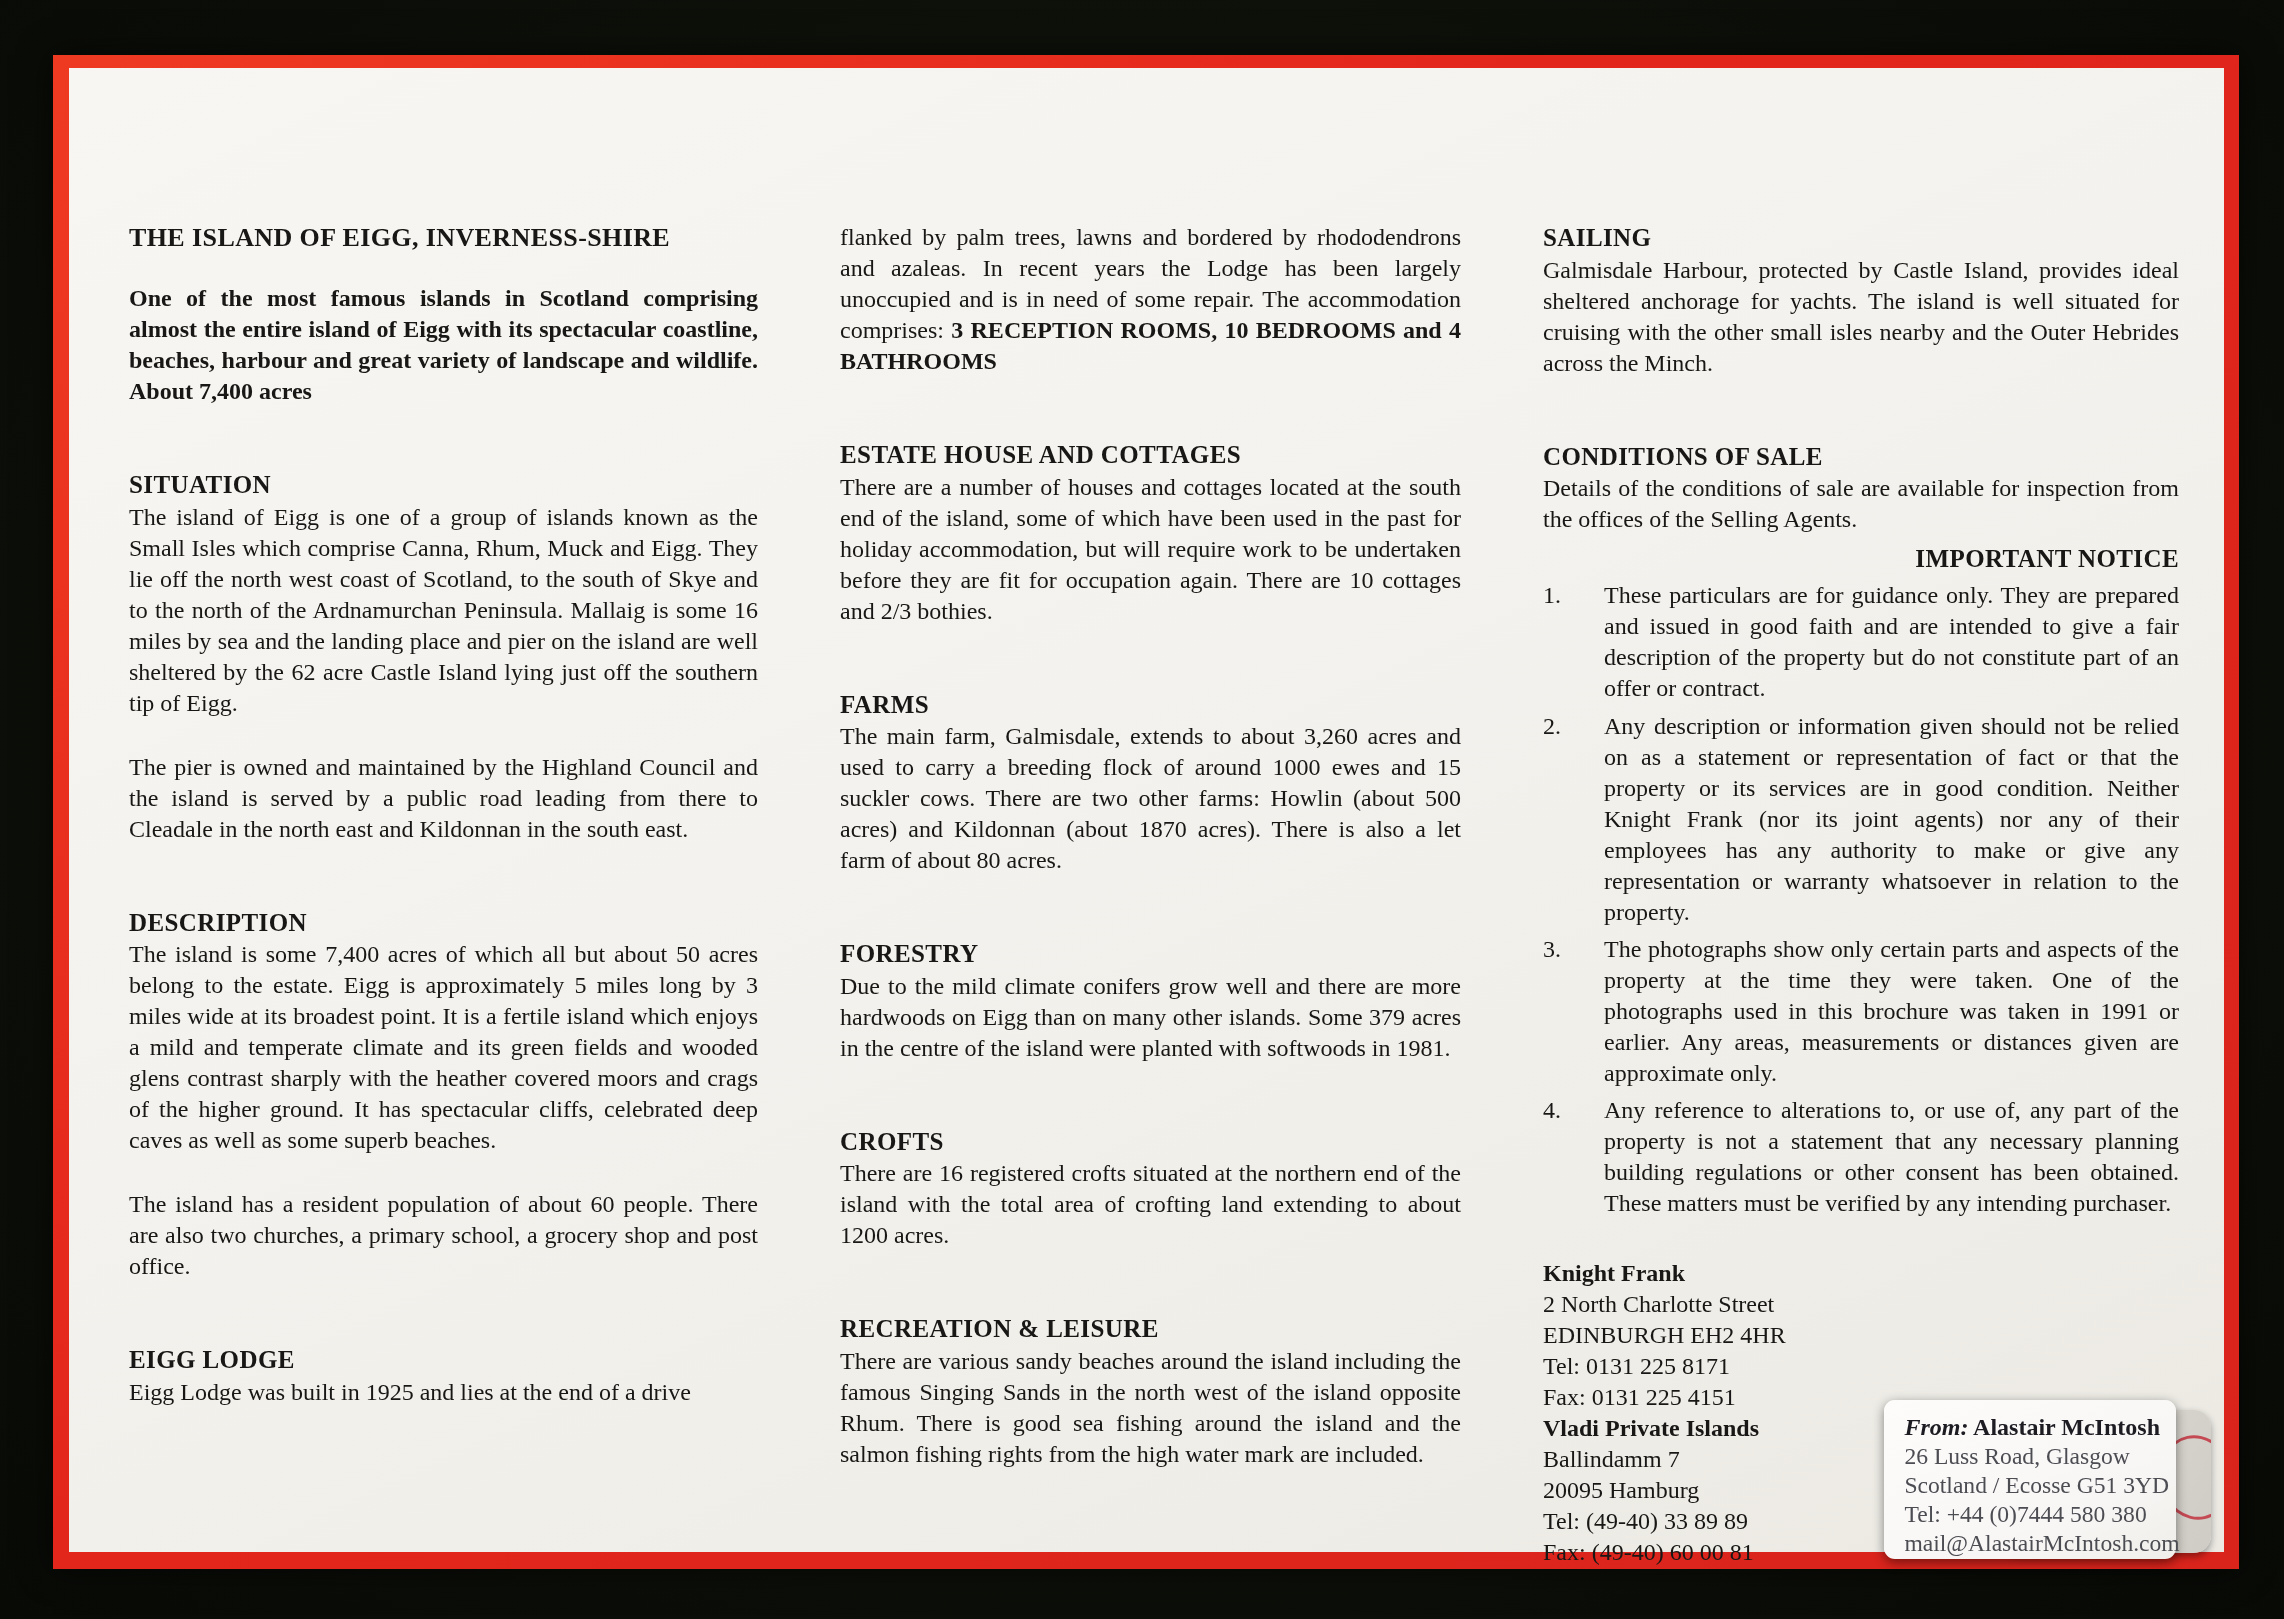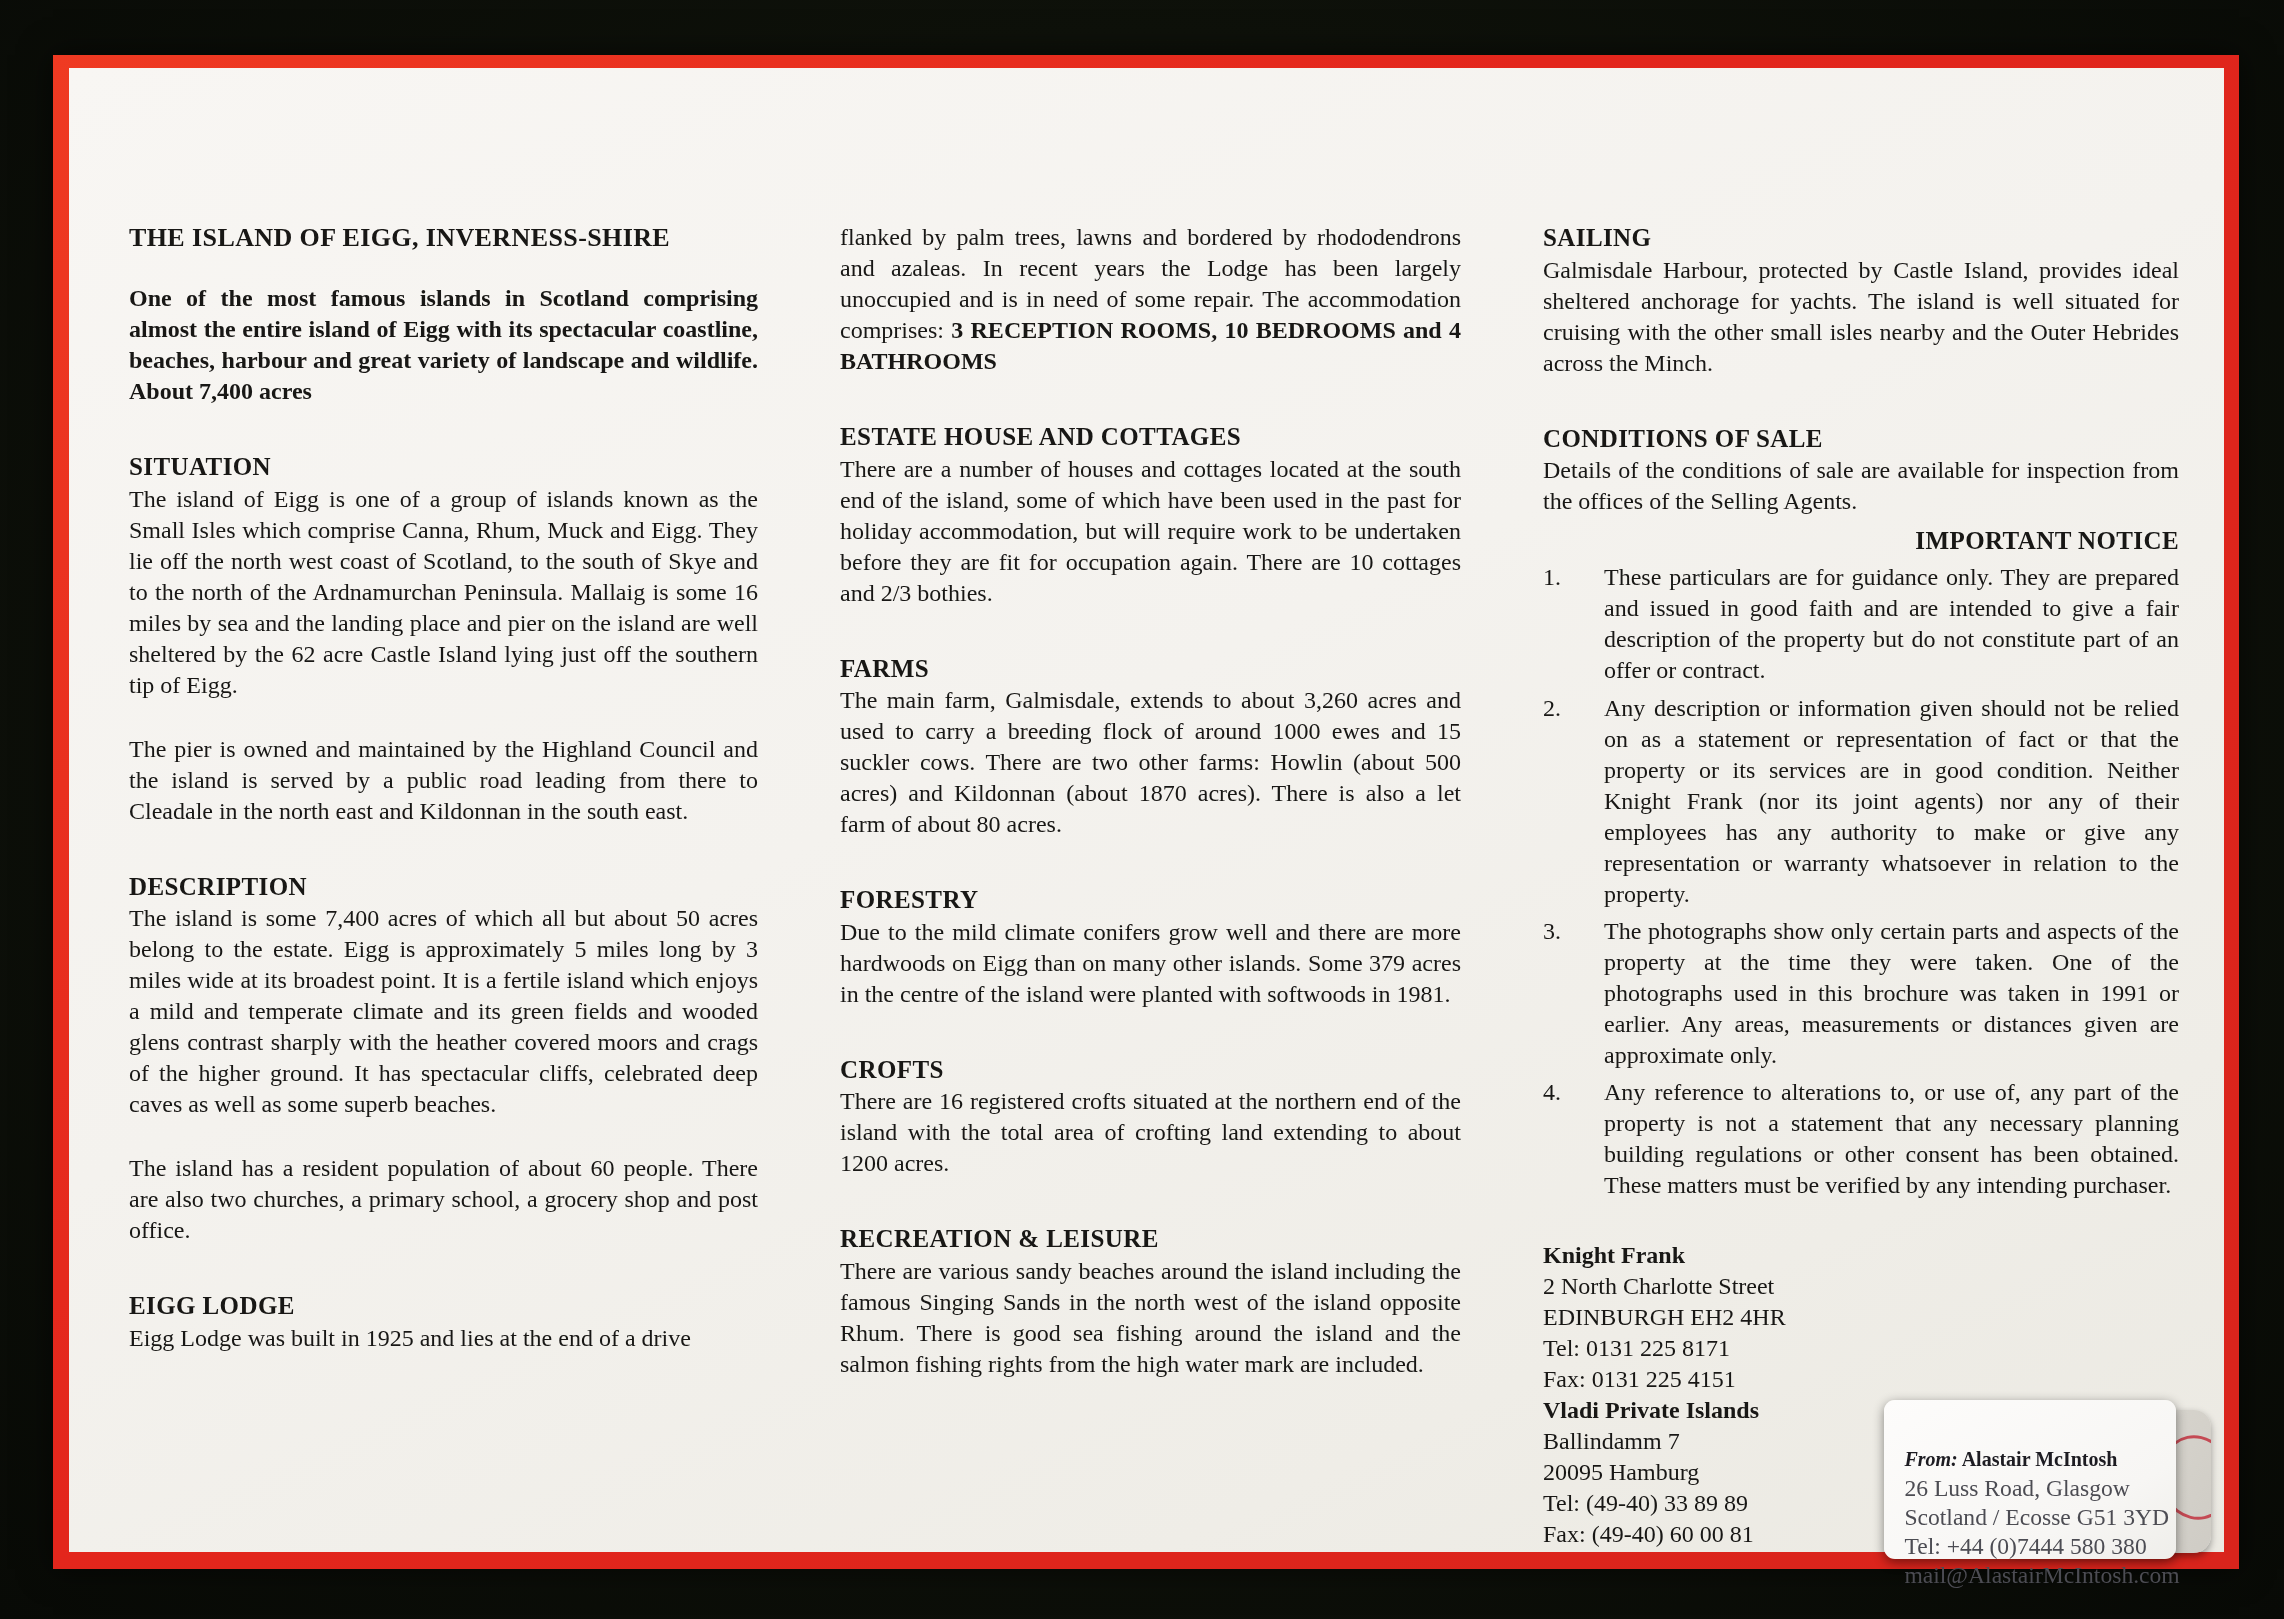--- a/index.html
+++ b/index.html
@@ -21,21 +21,21 @@
   }
   .content{
     position:absolute;left:60px;top:154px;
     display:grid;grid-template-columns:629px 621px 636px;column-gap:82px;
     color:#181715;
     font-size:24px;line-height:31px;
   }
   .col{min-width:0;}
   .title{font-weight:bold;font-size:26px;letter-spacing:0.4px;}
   .lead{font-weight:bold;text-align:justify;margin-top:30px;}
-  .h{font-weight:bold;font-size:25px;letter-spacing:0.4px;margin-top:44px;margin-bottom:1.6px;}
+  .h{font-weight:bold;font-size:25px;letter-spacing:0.4px;margin-top:62px;margin-bottom:1.6px;}
   .h.first{margin-top:0;}
   .p{text-align:justify;margin:0;}
   .p + .p{margin-top:33px;}
   .h2tight{font-weight:bold;font-size:25px;letter-spacing:0.4px;margin-top:7.9px;margin-bottom:1.6px;text-align:right;}
   .notice-item{display:flex;margin-top:6.3px;}
   .notice-num{flex:0 0 61px;}
   .notice-text{flex:1;text-align:justify;}
   .agents{margin-top:39px;}
   .agent-name{font-weight:bold;}
   .agent-line{}
@@ -51,21 +51,21 @@
     transform:rotate(-12deg);opacity:.85;
   }
   .sticker{
     position:absolute;left:1884px;top:1400px;width:292px;height:159px;
     background:linear-gradient(150deg,#fdfcfb 0%,#f7f6f4 70%,#efeeea 100%);
     border-radius:11px;
     box-shadow:0 3.9px 11px rgba(0,0,0,.45);
     padding:12.6px 0 0 20.4px;box-sizing:border-box;
     font-size:23.6px;line-height:29px;color:#4c4c53;
   }
-  .sticker .from-line{color:#1d1c22;font-size:20px;margin-top:32px;}
+  .sticker .from-line{color:#1d1c22;font-size:24px;}
   .from-label{font-weight:bold;font-style:italic;}
   .from-name{font-weight:bold;}
   .bold-inline{font-weight:bold;}
 </style>
 </head>
 <body>
 
 <div class="stage">
   <div class="red-frame"></div>
   <div class="paper">

